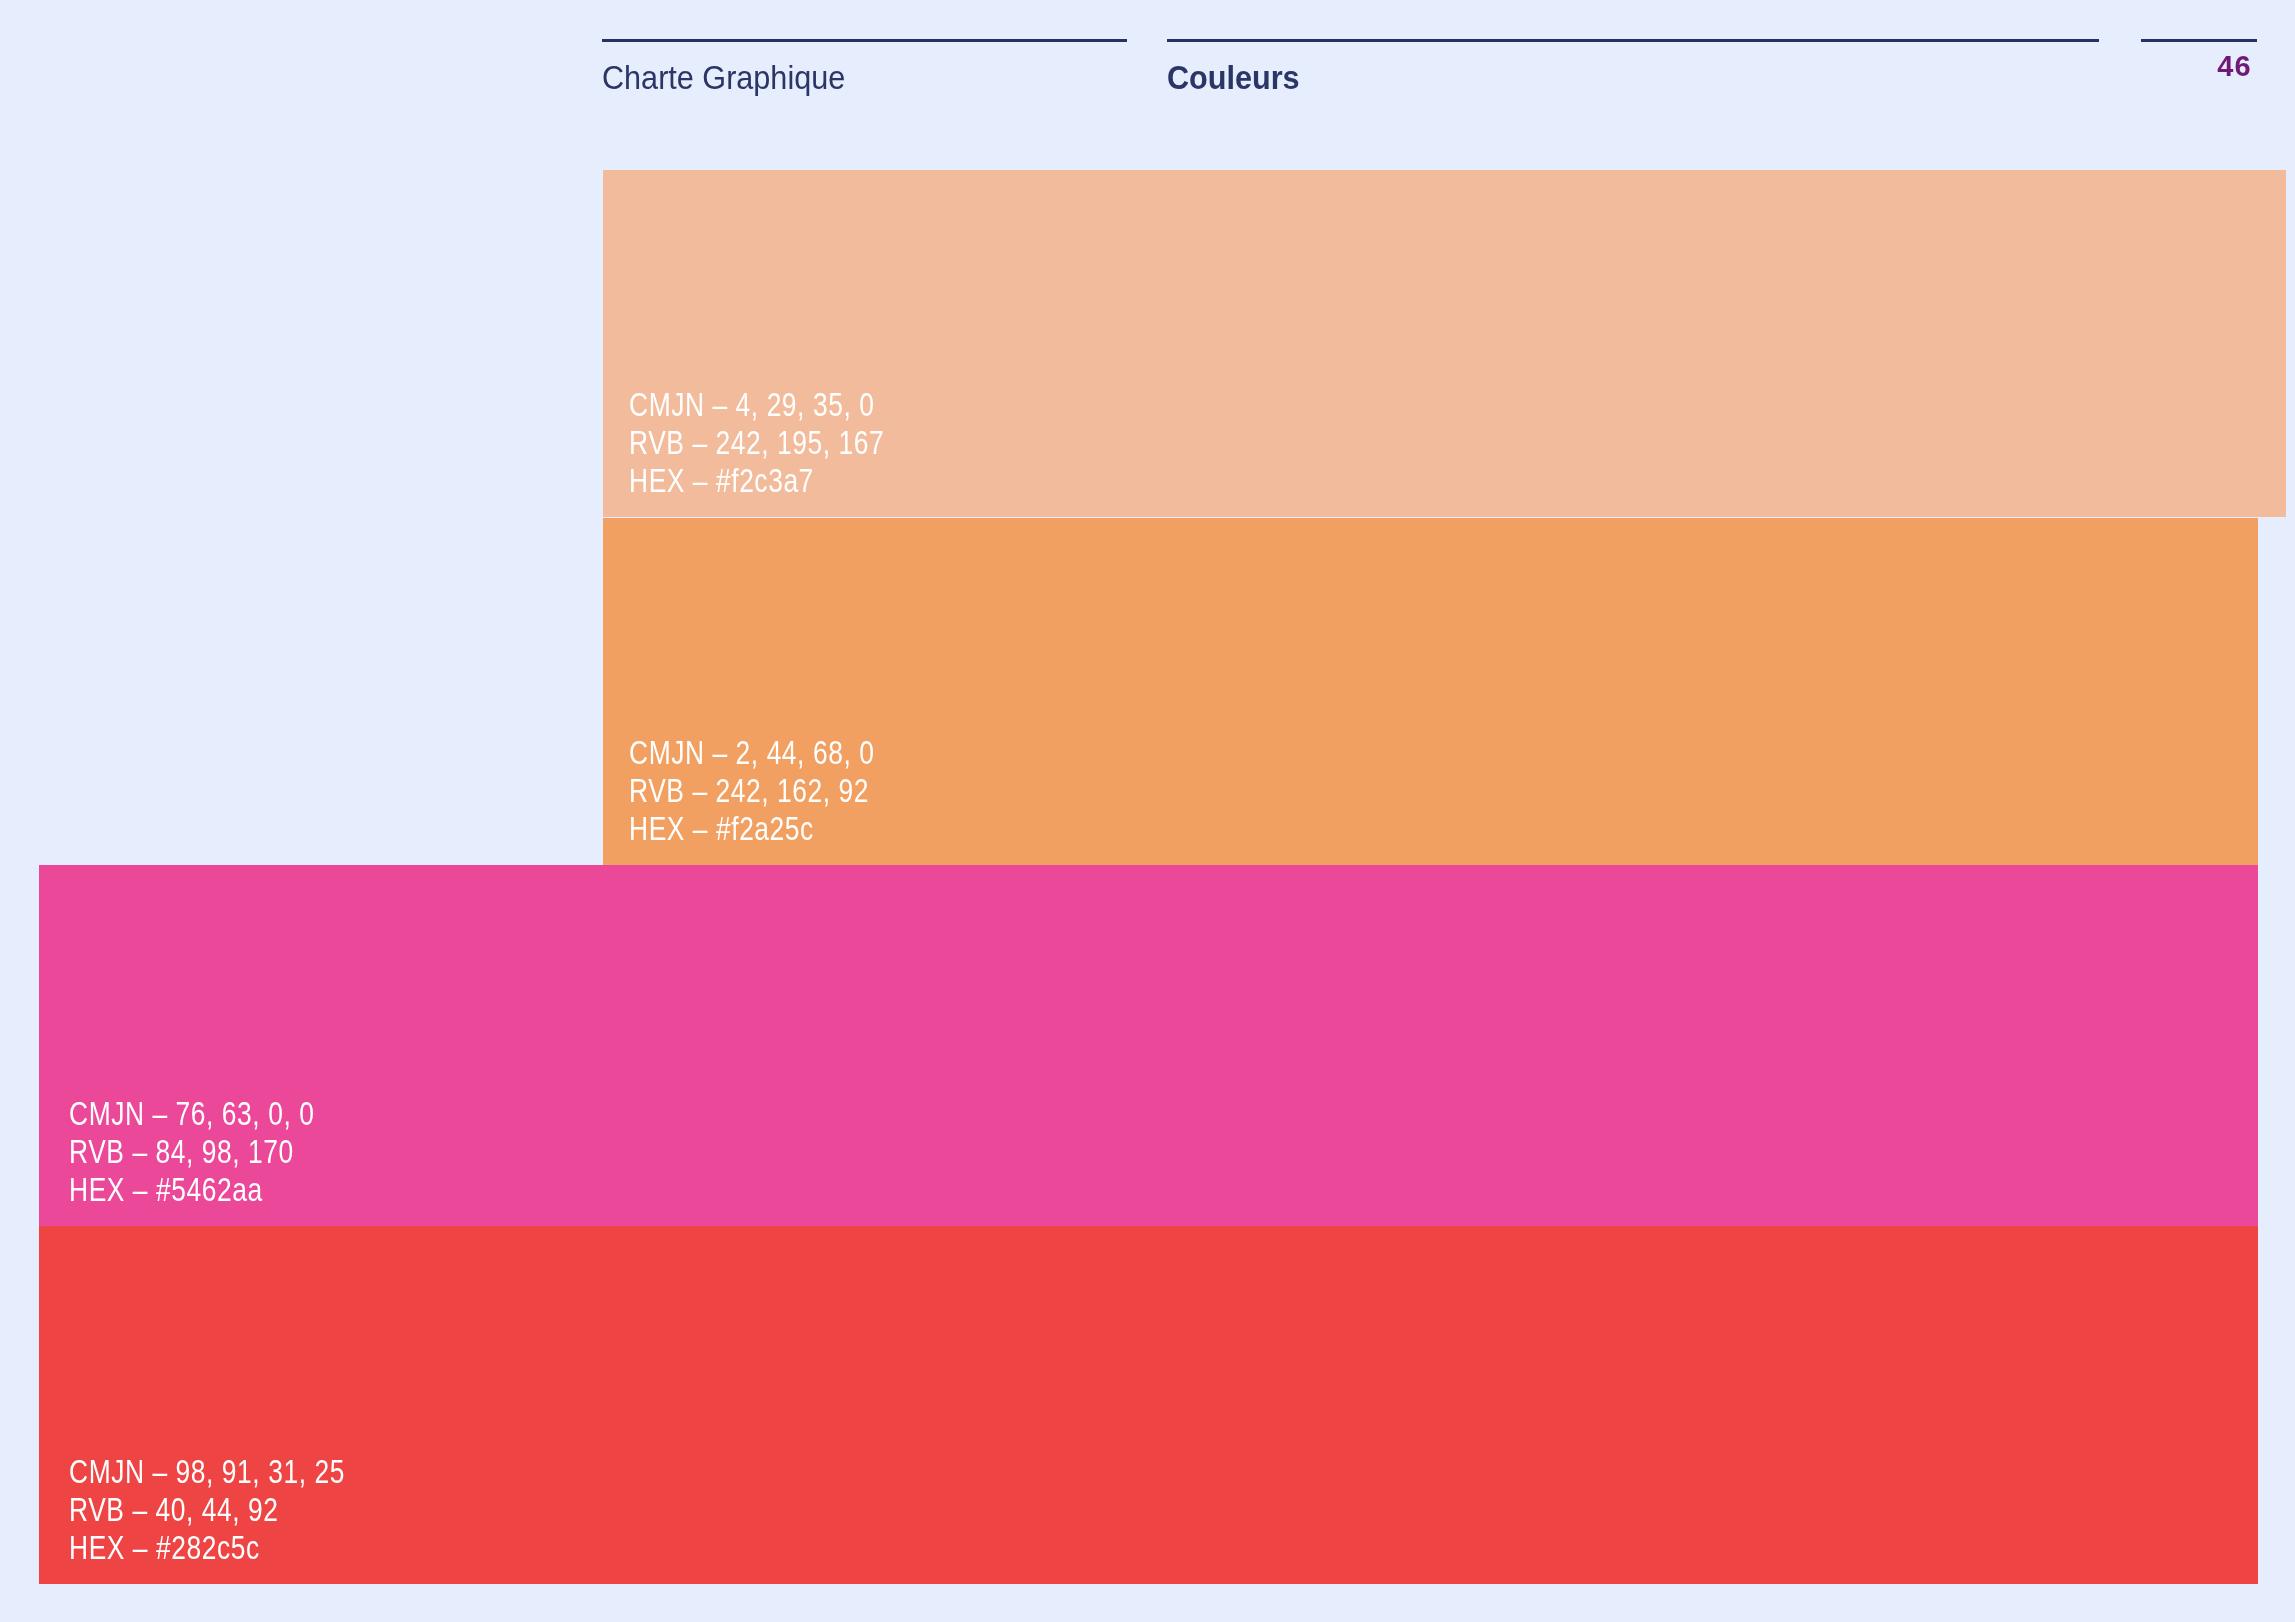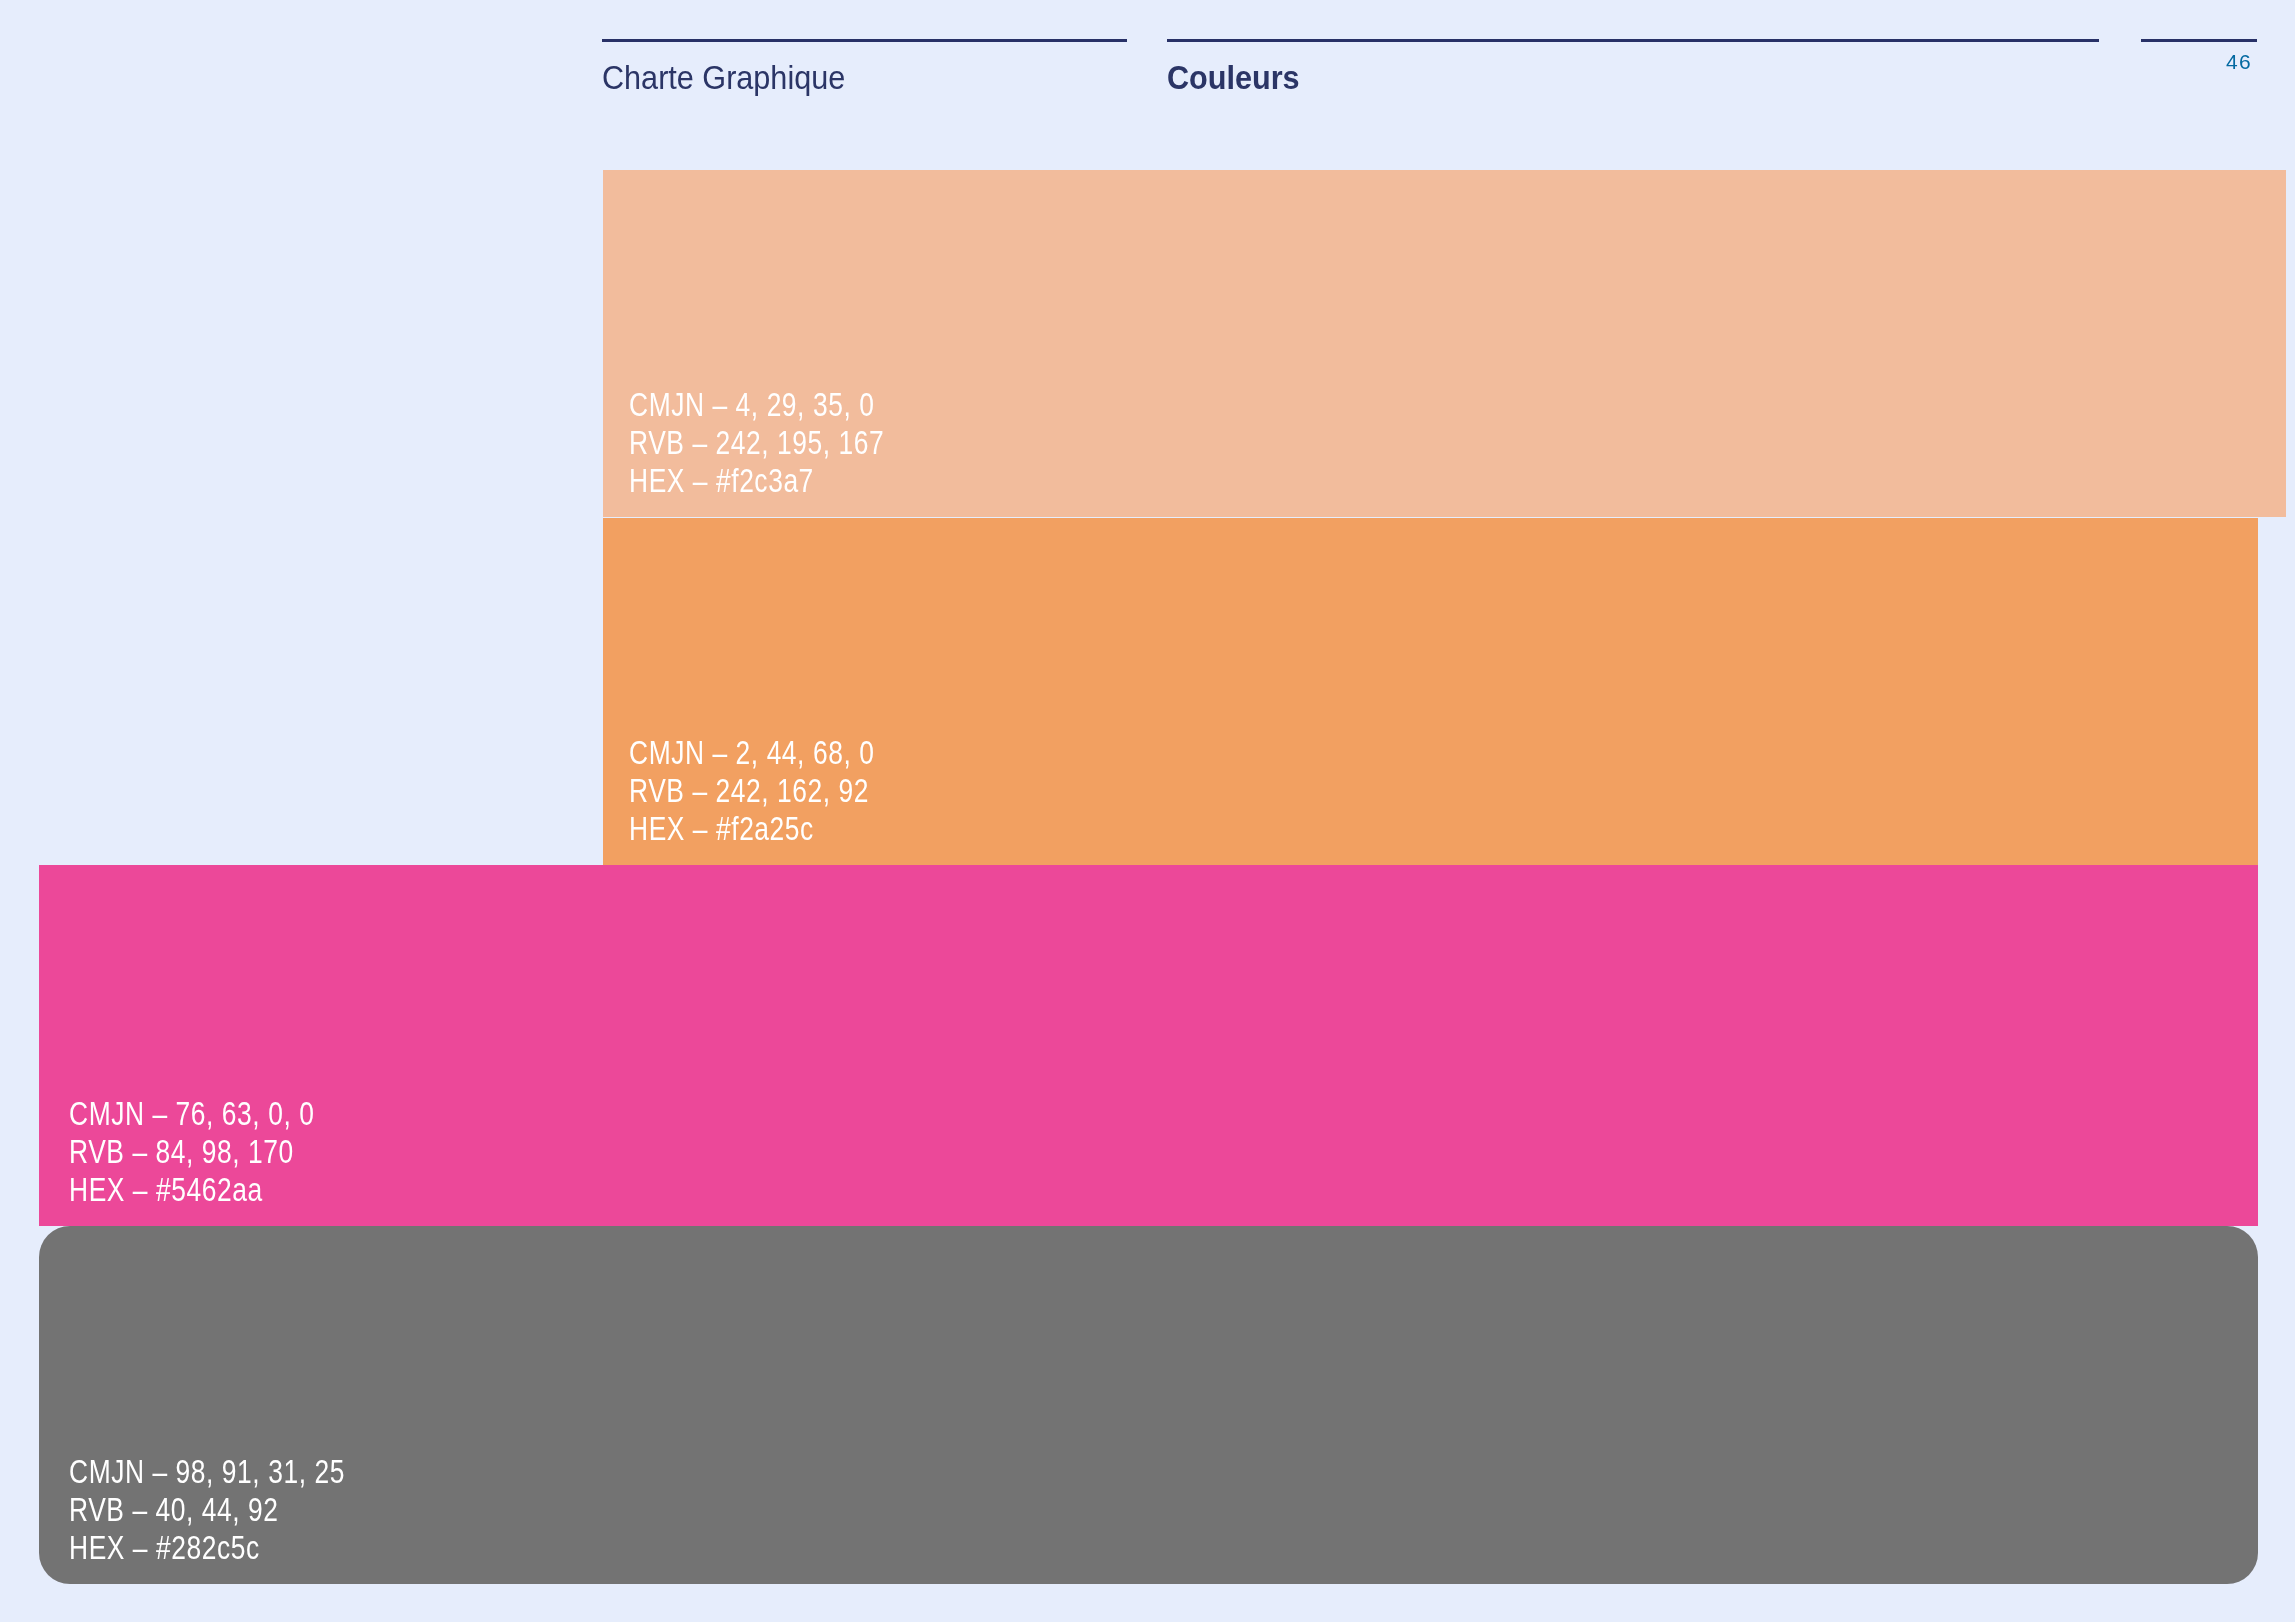--- a/index.html
+++ b/index.html
@@ -36,23 +36,23 @@
     transform: scaleX(0.9);
     transform-origin: left top;
   }
   .section-label { left: 602px;  font-weight: 400; }
   .page-title    { left: 1167px; font-weight: 700; }
 
   .page-number {
     position: absolute;
     top: 50px;
     right: 43px;
-    font-size: 21px;
-    font-weight: 400;
-    color: #0369a1;
+    font-size: 29px;
+    font-weight: 700;
+    color: #701a75;
     letter-spacing: 1.3px;
   }
 
   
   .swatch { position: absolute; }
   .swatch-1 { left: 603px; top: 170px;  width: 1655px; height: 347px; }
   .swatch-2 { left: 603px; top: 518px;  width: 1655px; height: 347px; }
   .swatch-3 { left: 39px;  top: 865px; width: 2219px; height: 361px; }
   .swatch-4 { left: 39px;  top: 1226px; width: 2219px; height: 358px; }
 
@@ -103,21 +103,21 @@
   </section>
 
   <section class="swatch swatch-3" style="background-color: #ec4899;">
     <div class="specs">
       <div class="spec-line">CMJN – 76, 63, 0, 0</div>
       <div class="spec-line">RVB – 84, 98, 170</div>
       <div class="spec-line">HEX – #5462aa</div>
     </div>
   </section>
 
-  <section class="swatch swatch-4" style="background-color: #737373; border-radius: 31px;">
+  <section class="swatch swatch-4" style="background-color: #ef4444;">
     <div class="specs">
       <div class="spec-line">CMJN – 98, 91, 31, 25</div>
       <div class="spec-line">RVB – 40, 44, 92</div>
       <div class="spec-line">HEX – #282c5c</div>
     </div>
   </section>
 
 </main>
 
 

